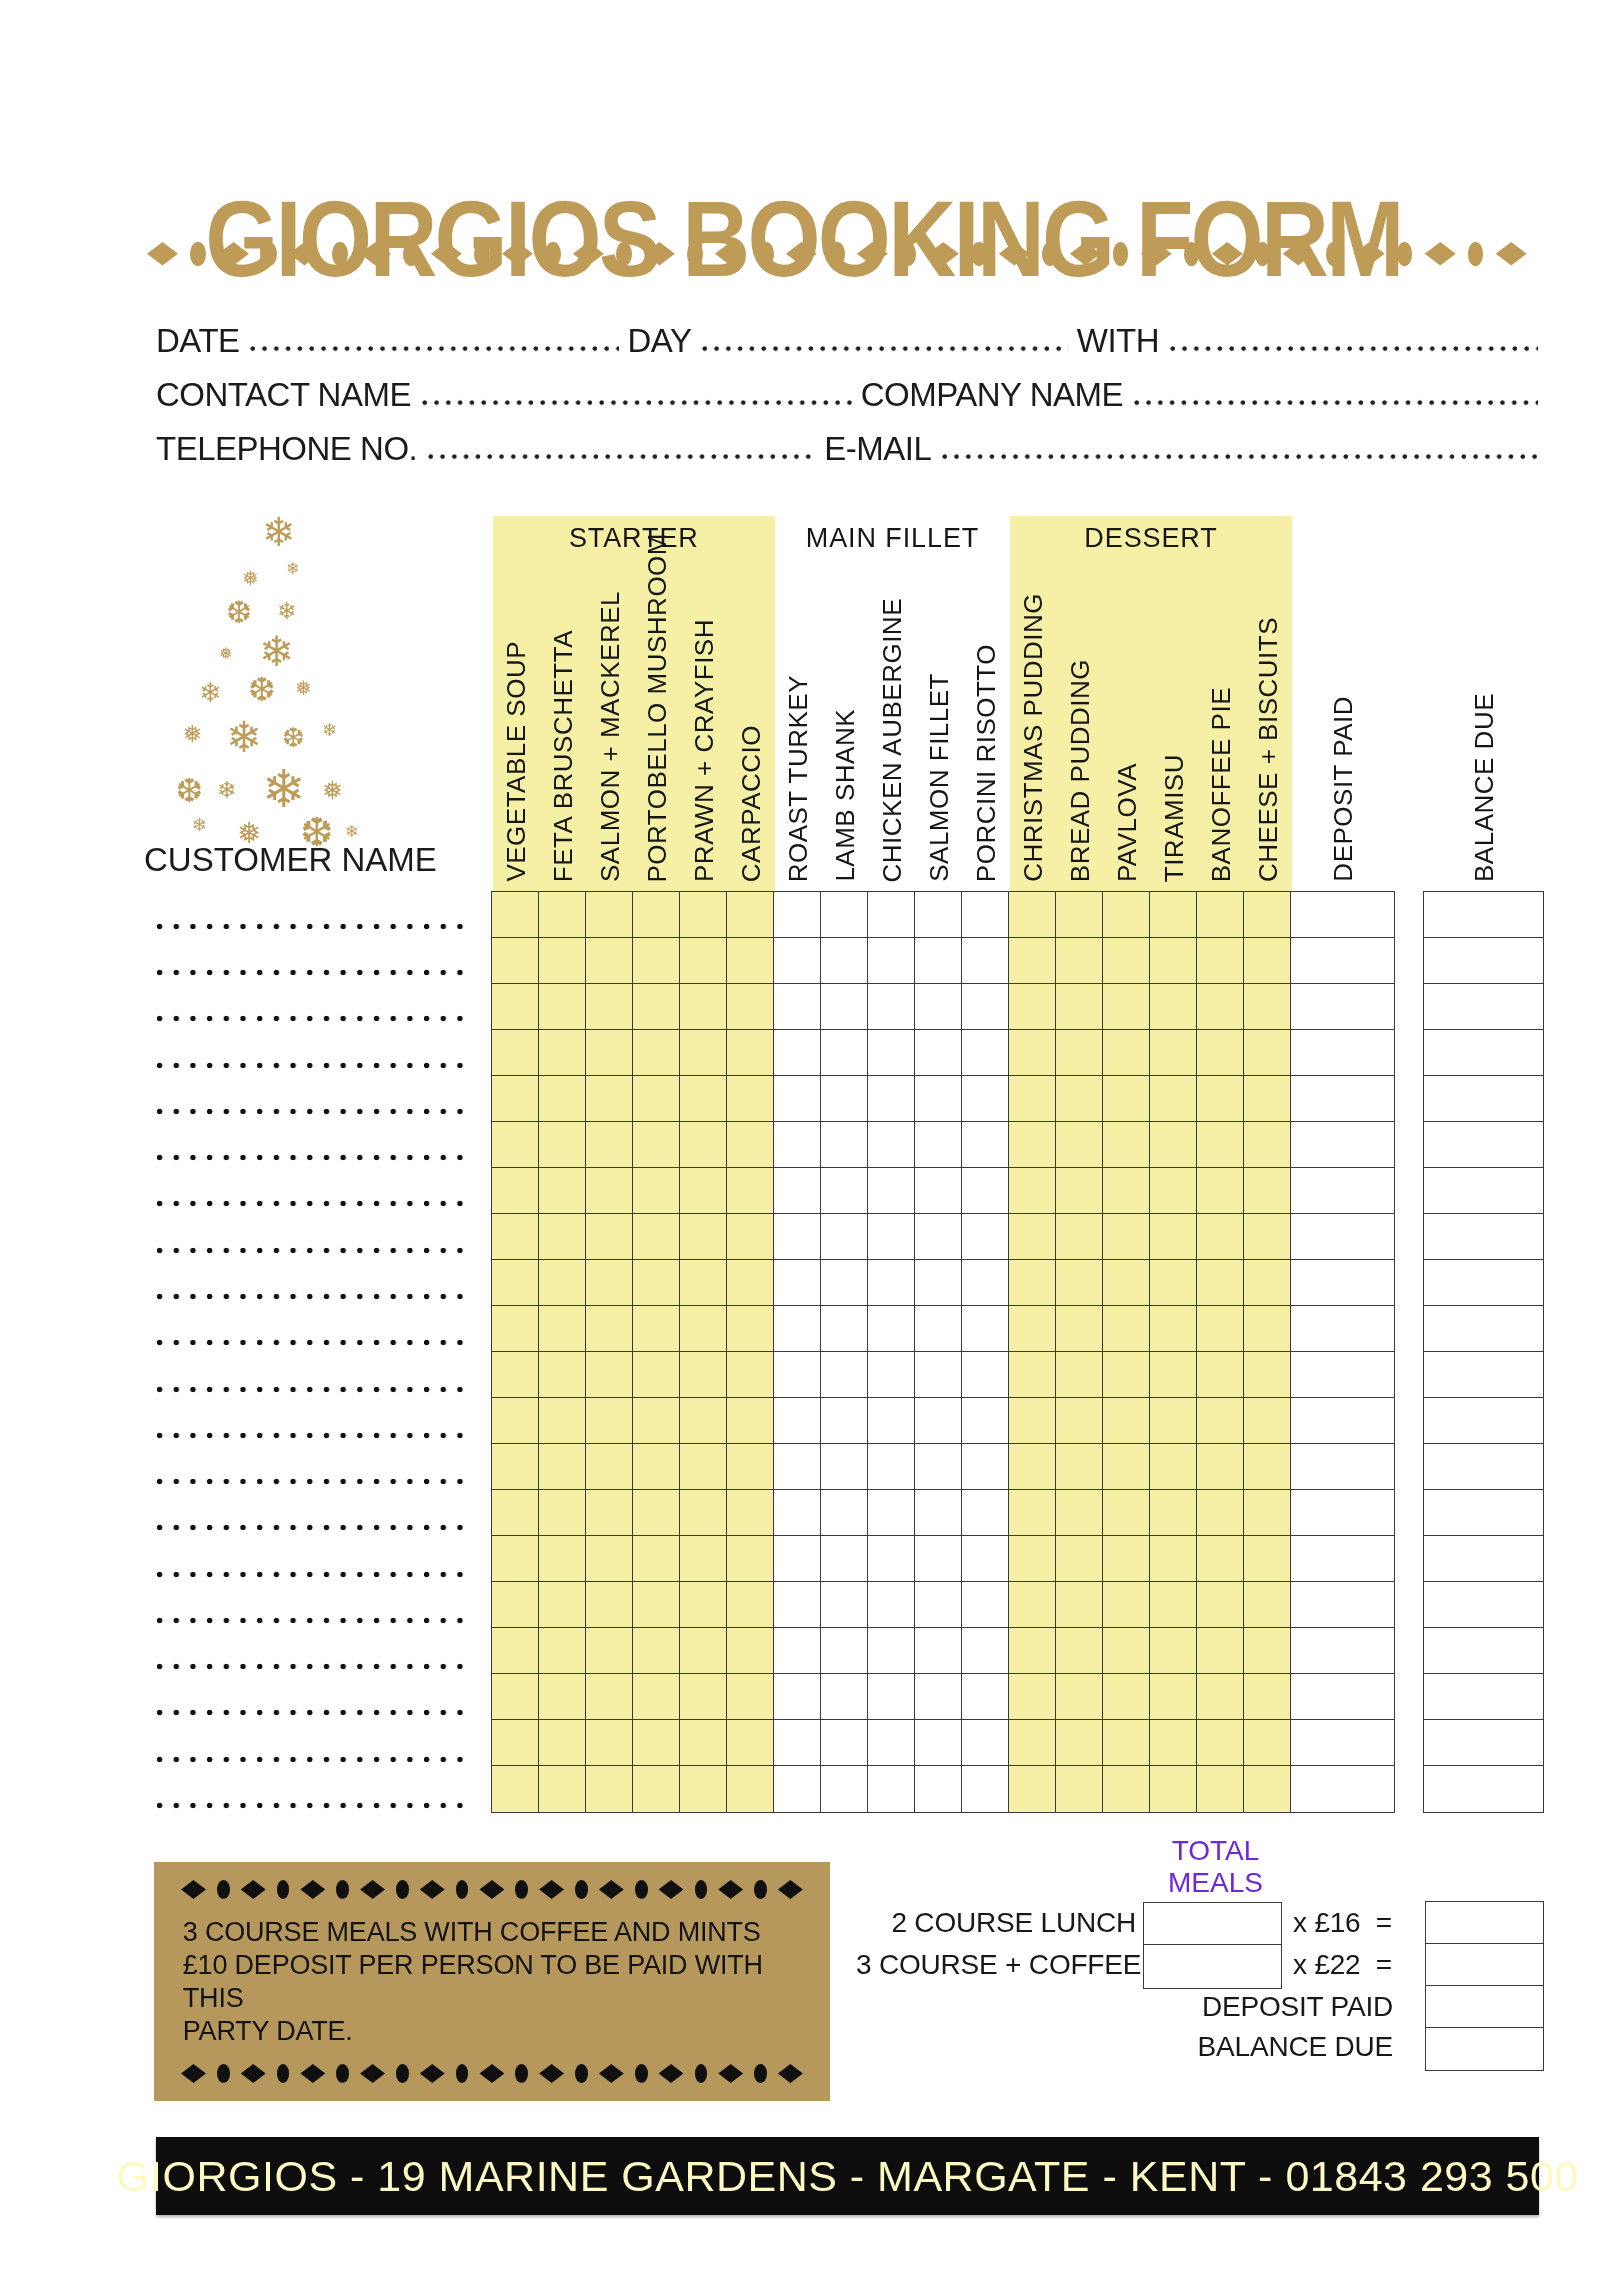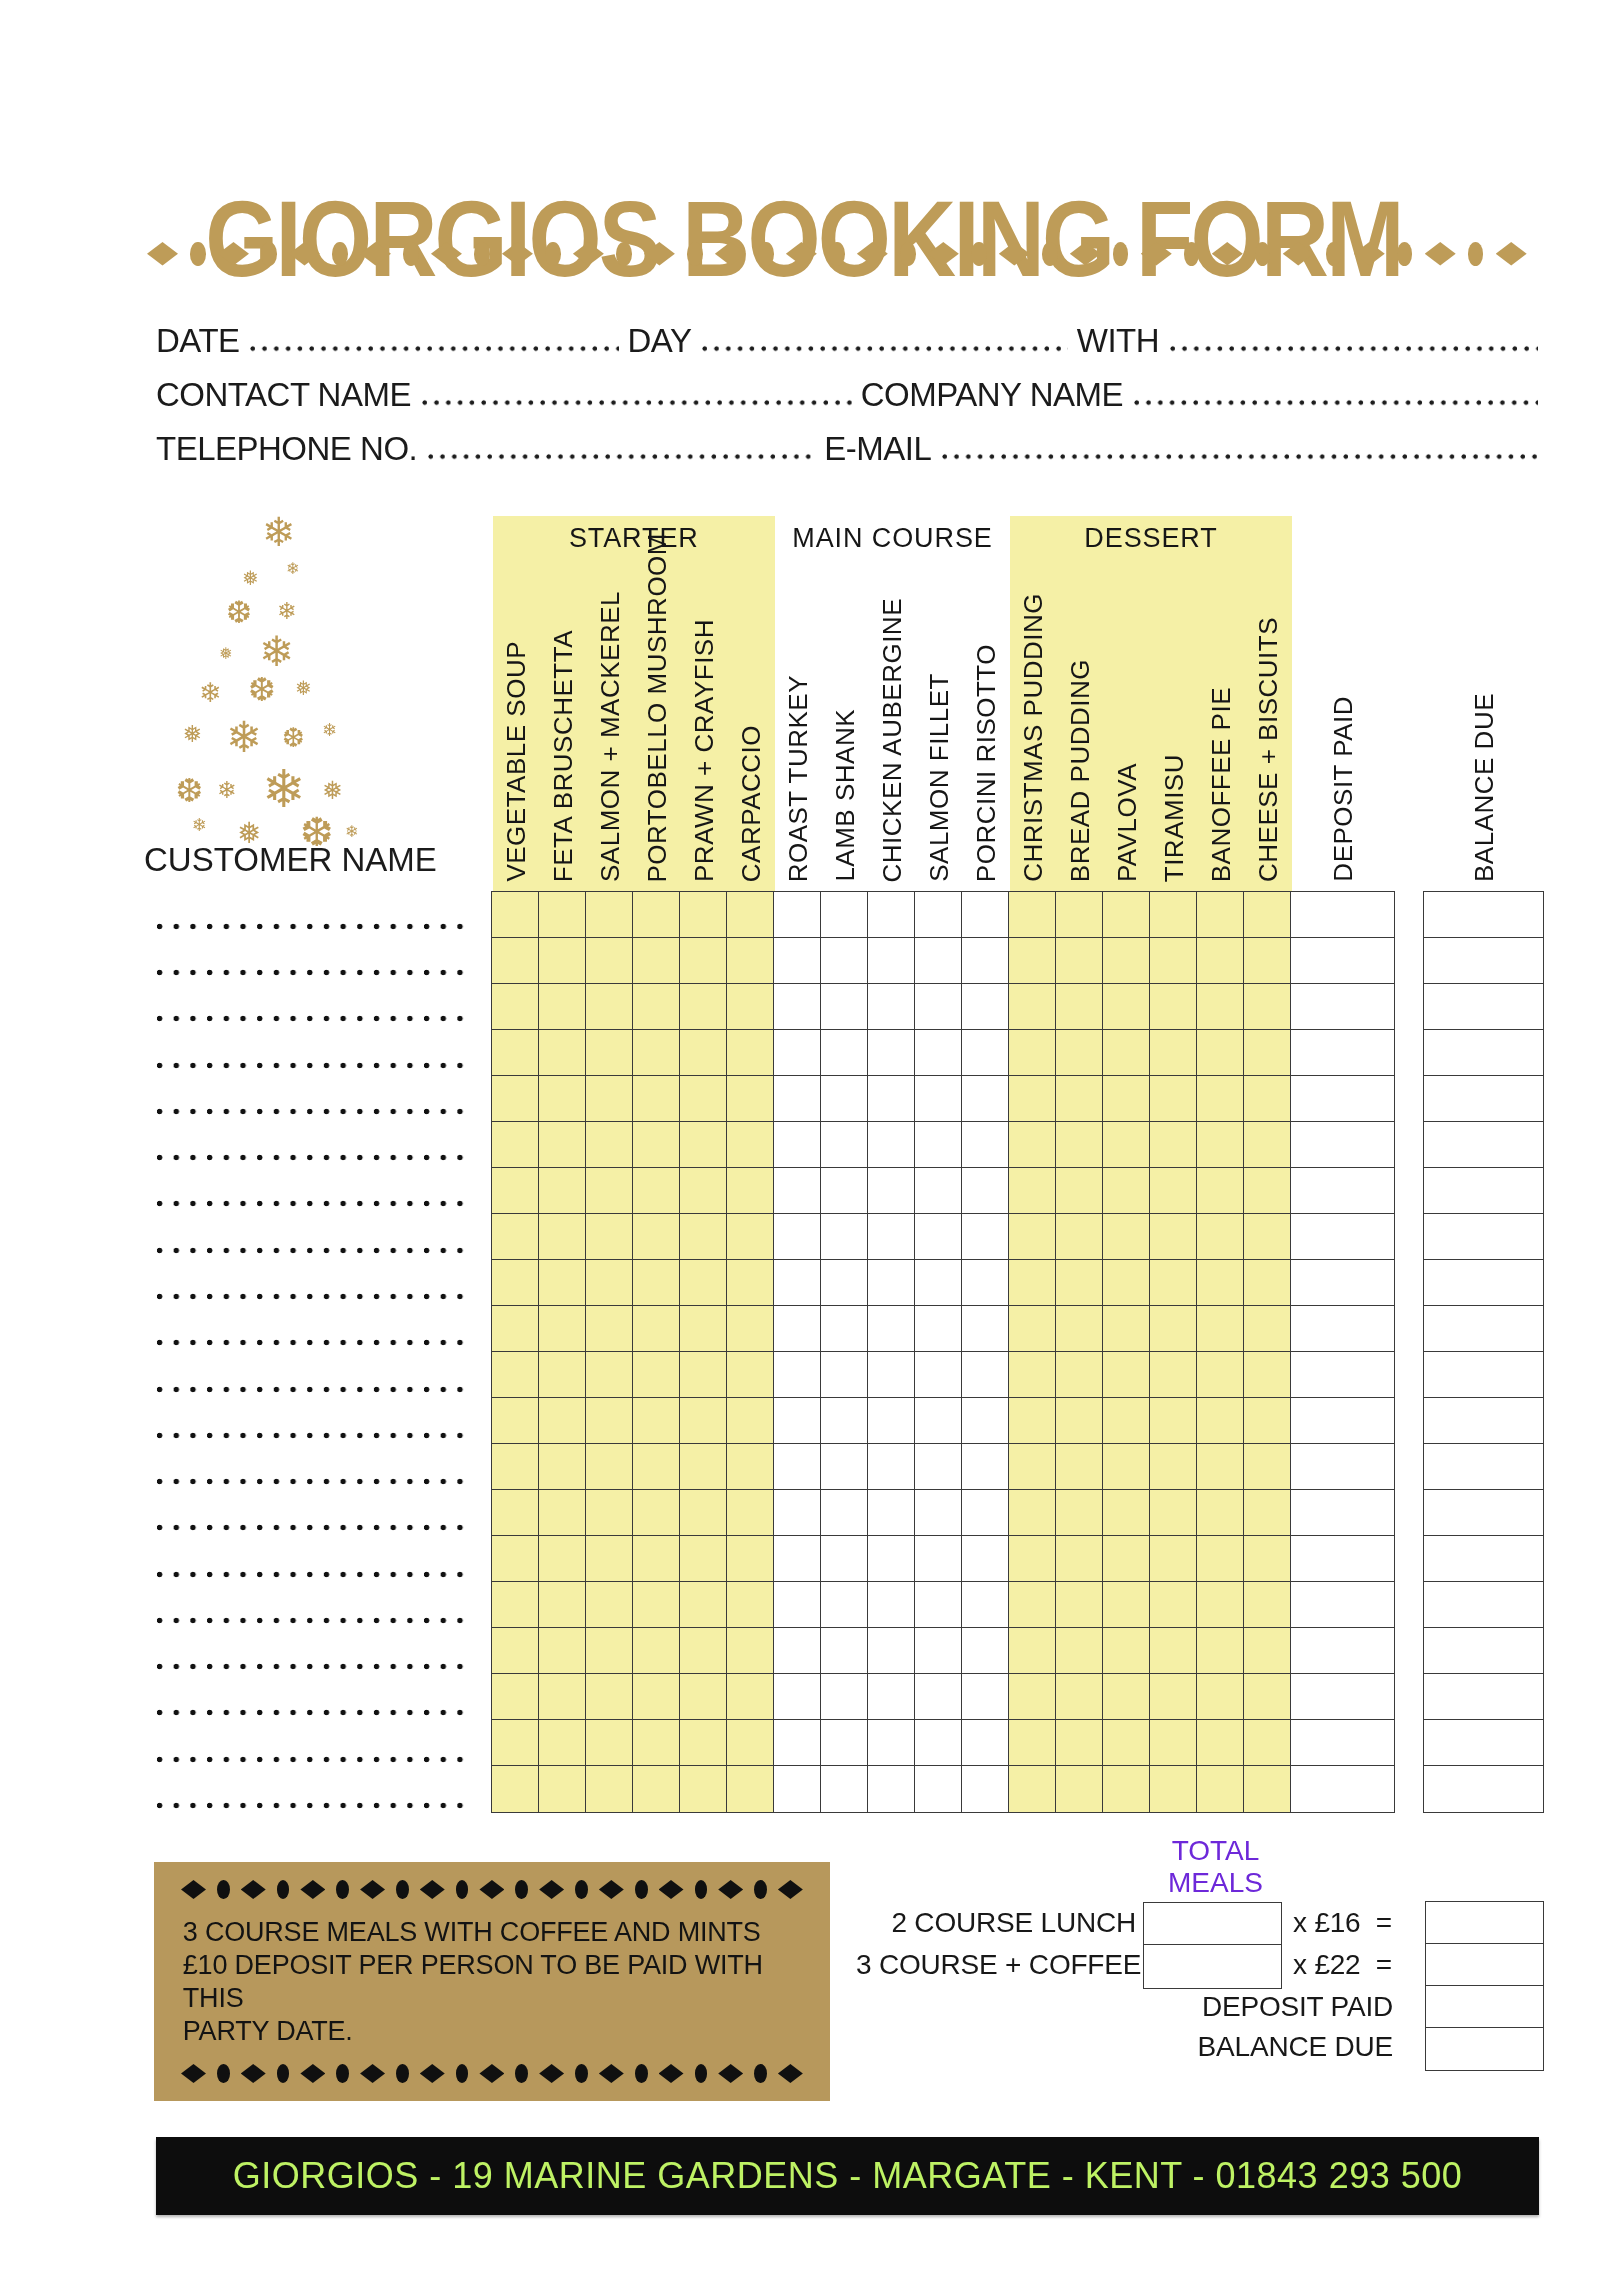--- a/index.html
+++ b/index.html
@@ -84,21 +84,21 @@
   #total-meals-box .tcell{border-bottom:1.8px solid #3a3a3a;box-sizing:border-box;}
   #total-meals-box .tcell.last-row{border-bottom:none;}
   #result-boxes{position:absolute;left:1425px;top:1901px;width:119px;height:170px;box-sizing:border-box;
                 border:1.8px solid #3a3a3a;display:grid;grid-auto-rows:42px;background:#fff;}
   #result-boxes .tcell{border-bottom:1.8px solid #3a3a3a;box-sizing:border-box;}
   #result-boxes .tcell.last-row{border-bottom:none;}
 
   
   #footer{position:absolute;left:156px;top:2137px;width:1383px;height:78px;background:#0d0d0d;
           display:flex;align-items:center;justify-content:center;box-shadow:0 2.7px 2.7px rgba(0,0,0,0.3);}
-  #footer span{color:#bef264;font-size:36px;letter-spacing:0.5px;white-space:nowrap;}
+  #footer span{color:#fef9c3;font-size:43px;letter-spacing:0.5px;white-space:nowrap;}
 </style>
 </head>
 <body>
 
 <div class="page">
 
   <h1 id="title">GIORGIOS BOOKING FORM</h1>
 
   <div id="top-divider" class="divider">
       <span class="shape-diamond"></span>
@@ -627,21 +627,21 @@
         <div class="cell last-row"></div>
         <div class="cell yellow last-row"></div>
         <div class="cell yellow last-row"></div>
         <div class="cell yellow last-row"></div>
         <div class="cell yellow last-row"></div>
         <div class="cell yellow last-row"></div>
         <div class="cell yellow last-row"></div>
         <div class="cell last-col last-row"></div>
       </div>
   <div class="group-label" style="left: 1.8px; width: 282px;">STARTER</div>
-      <div class="group-label" style="left: 284px; width: 235px;">MAIN COURSE</div>
+      <div class="group-label" style="left: 284px; width: 235px;">MAIN FILLET</div>
       <div class="group-label" style="left: 519px; width: 282px;">DESSERT</div>
     </div>
 
   <div id="balance-table">
     <div id="balance-header">
       <span class="vlabel">BALANCE DUE</span>
     </div>
     <div id="balance-body">
         <div class="bcell"></div>
         <div class="bcell"></div>

